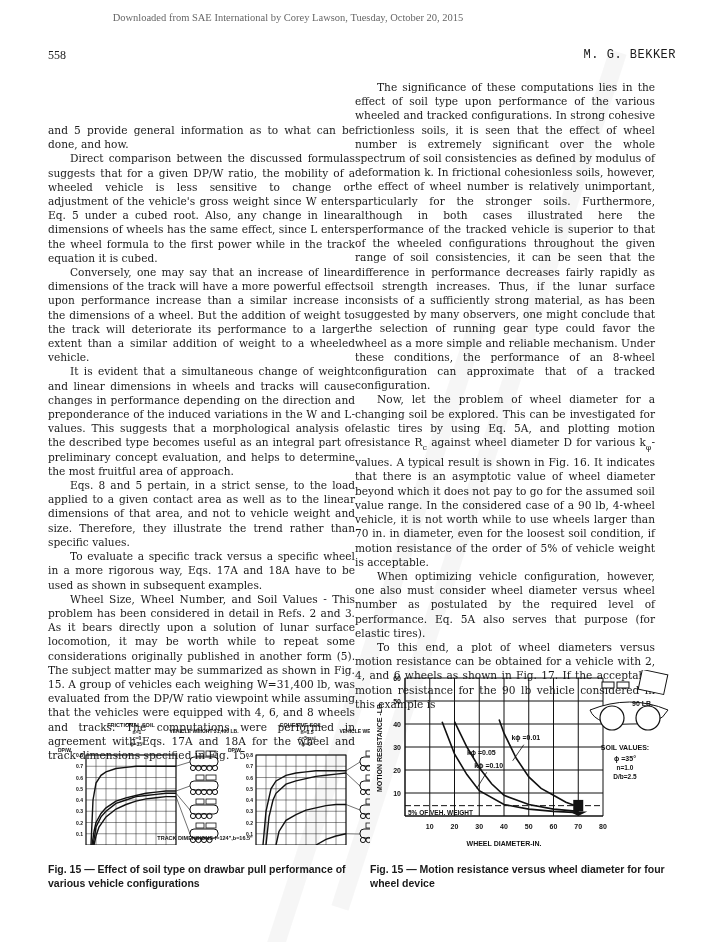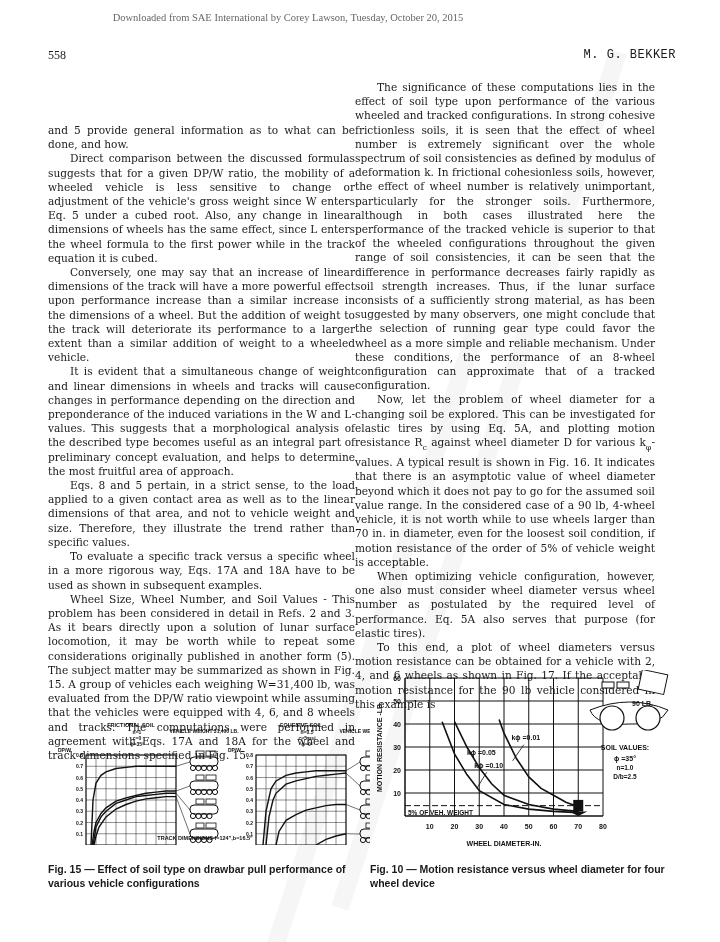--- a/index.html
+++ b/index.html
@@ -271,13 +271,13 @@
     <circle cx="278" cy="48" r="12" fill="#fff" stroke="#111" stroke-width="1.2"></circle>
     <rect x="270" y="2" width="26" height="20" fill="#fff" stroke="#111" stroke-width="1" transform="rotate(12 283 12)"></rect>
     <rect x="232" y="12" width="12" height="6" fill="#fff" stroke="#111" stroke-width="1"></rect>
     <rect x="247" y="12" width="12" height="6" fill="#fff" stroke="#111" stroke-width="1"></rect>
     <text x="262" y="36" font-size="7">90 LB.</text>
     <text x="255" y="80" font-size="7" text-anchor="middle">SOIL VALUES:</text>
     <text x="255" y="91" font-size="7" text-anchor="middle">ϕ =35°</text>
     <text x="255" y="100" font-size="6.5" text-anchor="middle">n=1.0</text>
     <text x="255" y="109" font-size="6.5" text-anchor="middle">D/b=2.5</text>
   </svg>
-<div class="cap" style="left:370px;top:862px;width:310px;">Fig. 10 — Motion resistance versus wheel diameter for four wheel device</div>
+<div class="cap" style="left:370px;top:862px;width:310px;">Fig. 15 — Motion resistance versus wheel diameter for four wheel device</div>
 
 </body></html>

